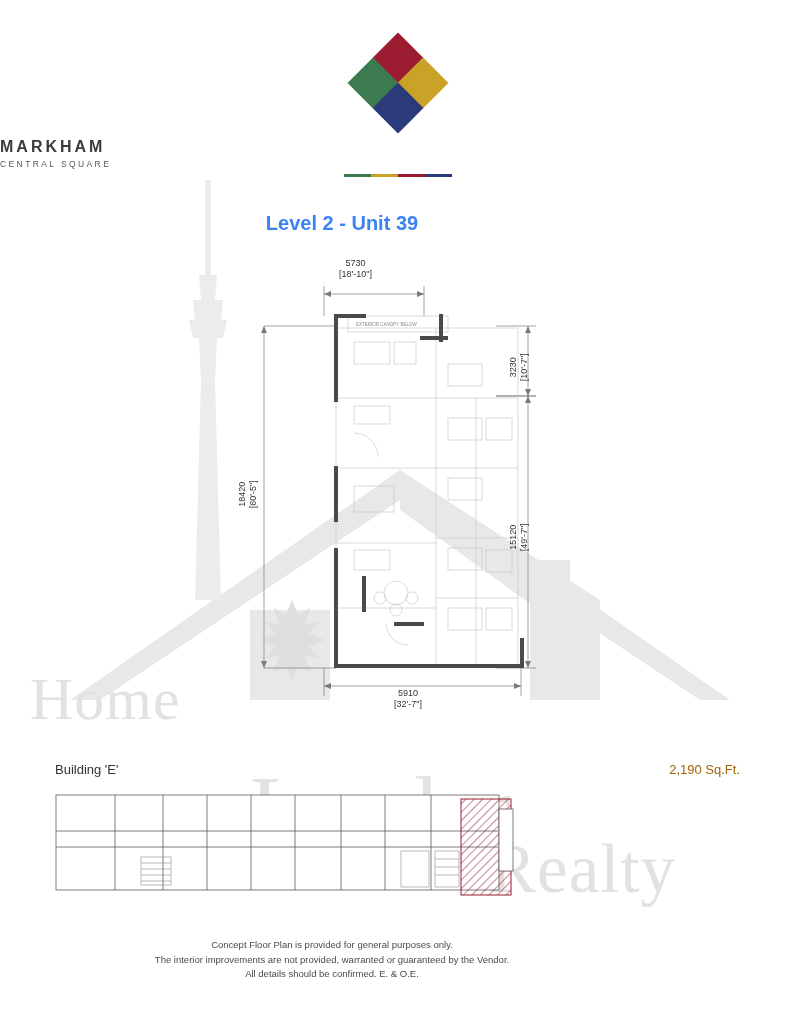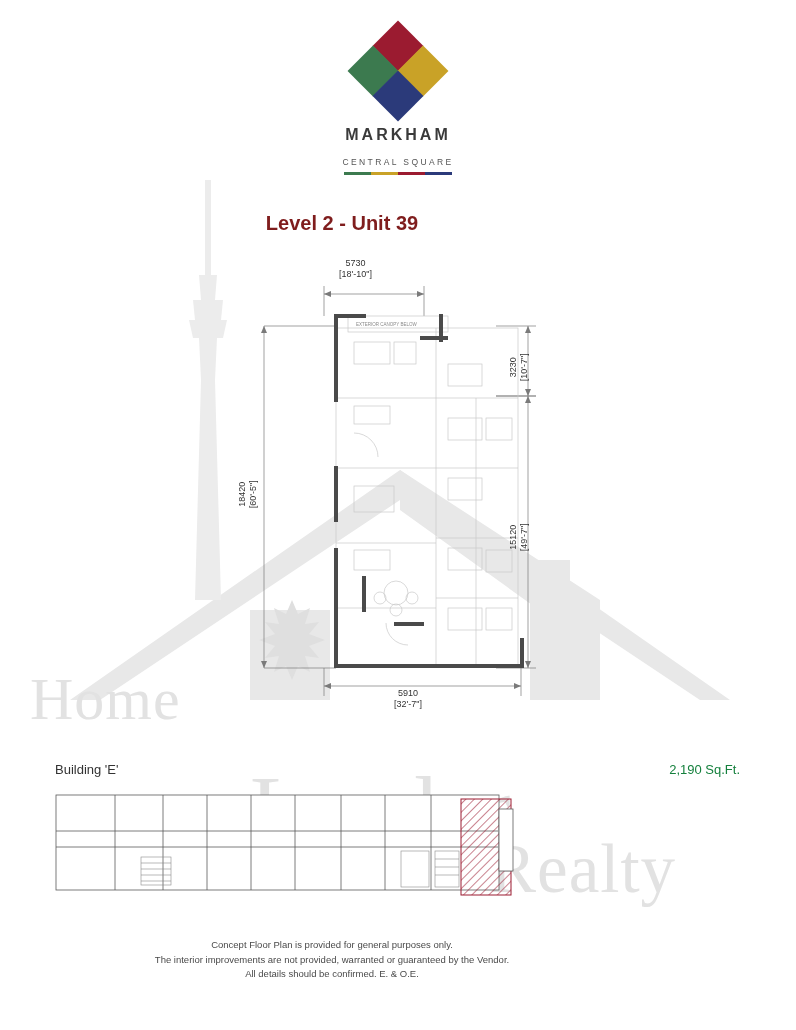--- a/index.html
+++ b/index.html
@@ -31,24 +31,24 @@
     letter-spacing: 1px;
     white-space: nowrap;
   }
   .wm-home   { left: 30px;  top: 665px; font-size: 60px; }
   .wm-leader { left: 250px; top: 755px; font-size: 92px; }
   .wm-realty { left: 490px; top: 830px; font-size: 69px; }
 
   
   .logo-block {
     position: absolute;
-    top: 28px;
+    top: 40px;
     left: 0;
     width: 796px;
-    text-align: center;
+    text-align: left;
     z-index: 3;
   }
   .diamond-grid {
     width: 92px;
     height: 92px;
     margin: 0 auto;
     position: relative;
   }
   .dia {
     position: absolute;
@@ -65,40 +65,40 @@
     margin-top: 6px;
     font-size: 16px;
     letter-spacing: 3px;
     color: #3a3a3a;
     font-weight: bold;
   }
   .logo-sub {
     font-size: 8.5px;
     letter-spacing: 2.4px;
     color: #555;
-    margin-top: 13px;
+    margin-top: 3px;
   }
   .logo-rule {
     width: 108px;
     height: 3px;
     margin: 5px auto 0;
     display: flex;
   }
   .logo-rule span { flex: 1; height: 100%; }
 
   
   .unit-title {
     position: absolute;
     top: 212px;
     left: 0;
     width: 684px;
     text-align: center;
     font-size: 20px;
     font-weight: bold;
-    color: #7f1d1d;
+    color: #3b82f6;
     z-index: 3;
   }
 
   
   .cn-tower {
     position: absolute;
     left: 175px;
     top: 180px;
     z-index: 1;
   }
@@ -132,21 +132,21 @@
     top: 762px;
     font-size: 13px;
     color: #333;
     z-index: 3;
   }
   .sqft-label {
     position: absolute;
     right: 56px;
     top: 762px;
     font-size: 13px;
-    color: #15803d;
+    color: #a16207;
     z-index: 3;
   }
   .keyplan {
     position: absolute;
     left: 55px;
     top: 785px;
     z-index: 3;
   }
 
   

